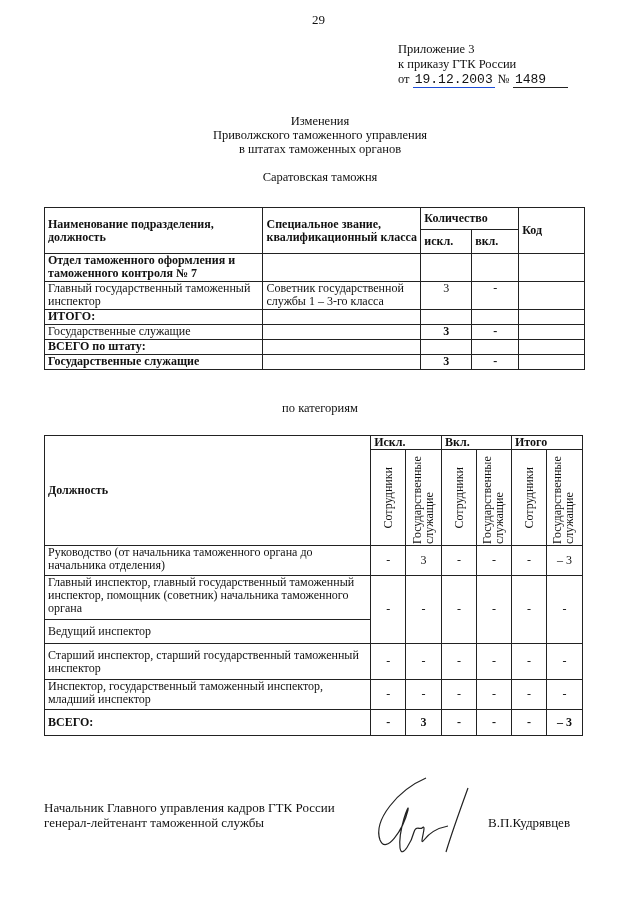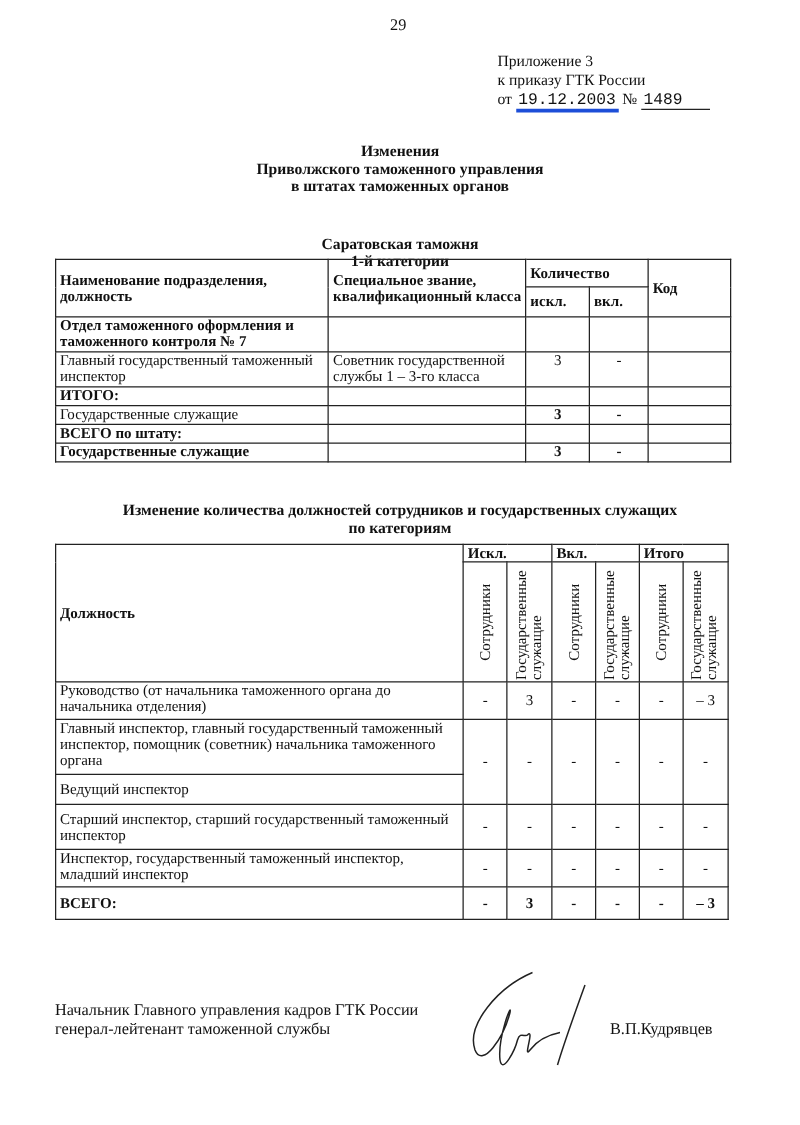--- a/index.html
+++ b/index.html
@@ -1,22 +1,22 @@
 <!DOCTYPE html>
 <html><head>
 <meta charset="utf-8">
 <style>
   html, body { margin:0; padding:0; background:#fff; }
   body { width:640px; height:900px; position:relative; overflow:hidden; font-family:"Liberation Serif", serif; color:#111; }
   .abs { position:absolute; }
   .pagenum { left:312px; top:12px; font-size:13px; }
   .annex { left:398px; top:42px; font-size:12.5px; line-height:15px; }
-  .annex .u { font-family:"Liberation Mono", monospace; font-size:13px; border-bottom:3px solid #1d4ed8; padding:0 2px; }
+  .annex .u { font-family:"Liberation Mono", monospace; font-size:13px; border-bottom:1px solid #1d4ed8; padding:0 2px; }
   .annex .u2 { font-family:"Liberation Mono", monospace; font-size:13px; border-bottom:1px solid #222; padding:0 22px 0 2px; }
-  .title { left:0; width:640px; text-align:center; font-weight:bold; font-size:12.5px; line-height:14px; }
+  .title { left:0; width:640px; text-align:center; font-weight:normal; font-size:12.5px; line-height:14px; }
   table { border-collapse:collapse; position:absolute; font-size:12px; }
   td, th { border:1.2px solid #222; padding:0 3px; vertical-align:top; line-height:13px; }
   th { font-weight:bold; text-align:left; vertical-align:middle; }
   .c { text-align:center; }
   .b { font-weight:bold; }
   .vert { writing-mode:vertical-rl; transform:rotate(180deg); font-weight:normal; font-size:12px; line-height:12px; white-space:nowrap; margin:0 auto; }
   .mid { vertical-align:middle; text-align:center; }
   .sig { font-size:13px; line-height:15px; }
 </style>
 </head>
@@ -33,23 +33,22 @@
     <span>№</span>
     <span class="u2">1489</span>
   </div>
 </div>
 
 <div class="abs title" style="top:114px;">
   <div>Изменения</div>
   <div>Приволжского таможенного управления</div>
   <div>в штатах таможенных органов</div>
 </div>
-<div class="abs title" style="top:188px;">
+<div class="abs title" style="top:170px;">
   <div>Саратовская таможня</div>
-  <div>1-й категории</div>
 </div>
 
 <table style="left:44px; top:207px; width:541px;">
   <colgroup>
       <col style="width:219px">
       <col style="width:158px">
       <col style="width:51px">
       <col style="width:47px">
       <col style="width:66px">
     </colgroup>
@@ -103,21 +102,20 @@
     <td class="b">Государственные служащие</td>
     <td></td>
     <td class="c b">3</td>
     <td class="c b">-</td>
     <td></td>
   </tr>
 </tbody>
   </table>
 
 <div class="abs title" style="top:401px;">
-  <div>Изменение количества должностей сотрудников и государственных служащих</div>
   <div>по категориям</div>
 </div>
 
 <table style="left:44px; top:435px; width:539px;">
   <colgroup>
       <col style="width:327px">
       <col style="width:35px">
       <col style="width:36px">
       <col style="width:35px">
       <col style="width:35px">

